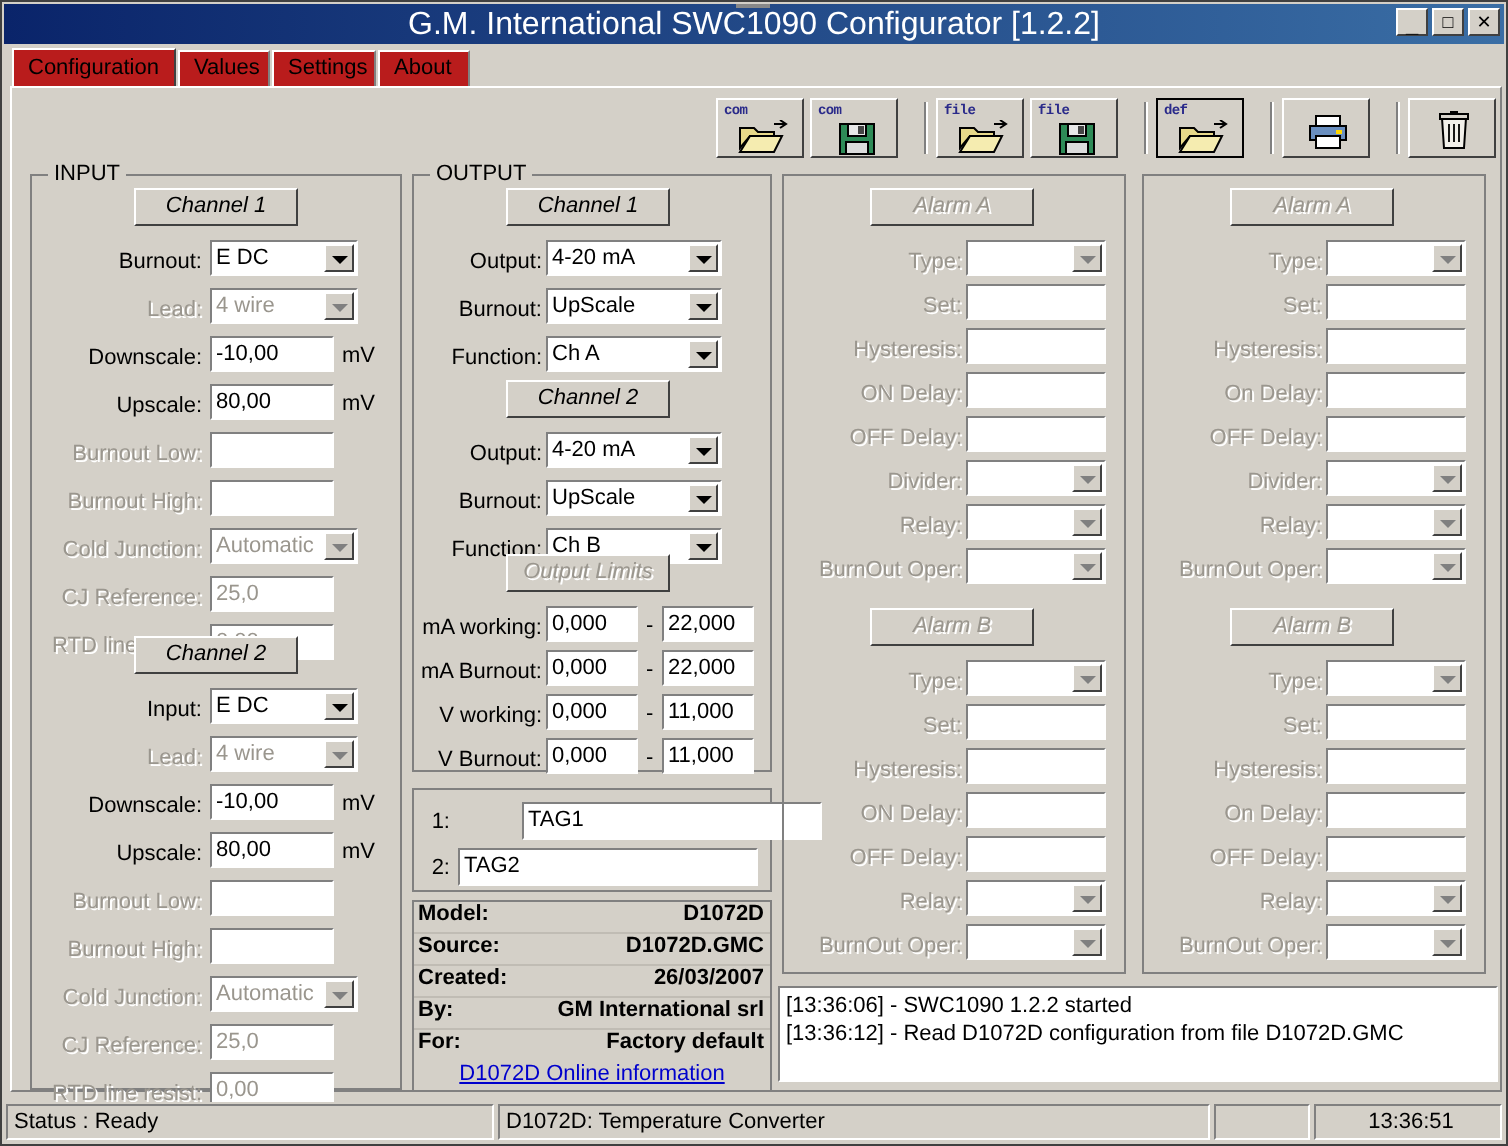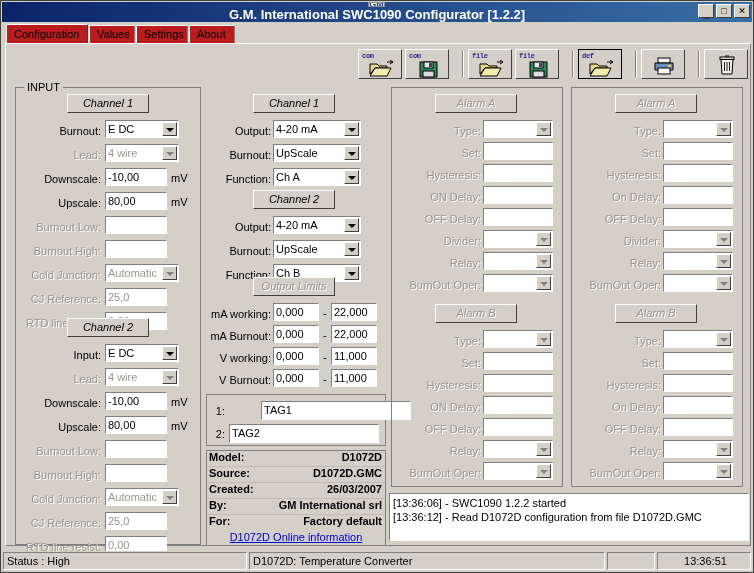--- a/index.html
+++ b/index.html
@@ -14,21 +14,21 @@
        border:1px solid #404040;box-sizing:border-box;}
 
   
   .titlebar{position:absolute;left:1px;top:1px;width:750px;height:20px;
     background:linear-gradient(to right,#0a246a,#3a6ea5);
     display:flex;align-items:center;flex-direction:column;}
   .tb-icon{width:15px;height:14px;margin-left:2px;margin-right:3px;
     background:#fff;border:1px solid #888;position:relative;overflow:hidden;
     display:flex;align-items:center;justify-content:center;}
   .tb-icon i{font-style:normal;font-size:9px;font-weight:bold;color:#1a3a8a;line-height:1;}
-  .tb-title{color:#fff;font-weight:bold;font-size:13px;letter-spacing:0px;
+  .tb-title{color:#fff;font-weight:normal;font-size:16px;letter-spacing:0px;
     white-space:nowrap;}
   .tb-btns{position:absolute;right:2px;top:2px;display:flex;gap:2px;}
   .tb-btn{width:16px;height:14px;background:#d4d0c8;
     border-top:1px solid #fff;border-left:1px solid #fff;
     border-right:1px solid #404040;border-bottom:1px solid #404040;
     position:relative;box-sizing:border-box;}
   .tb-btn span{position:absolute;left:0;right:0;text-align:center;
     font-size:9px;line-height:12px;color:#000;font-family:"Liberation Sans",sans-serif;}
   .tb-btn.min span{bottom:0px;font-size:11px;font-weight:bold;line-height:8px;}
 
@@ -289,20 +289,23 @@
 
   <div class="lbl dis" style="left:10px;top:492px;width:90px;">Cold Junction:</div>
   <div class="cb dis" style="left:104px;top:487px;width:74px;height:18px;"><span>Automatic</span><span class="arrow"></span></div>
 
   <div class="lbl dis" style="left:10px;top:516px;width:90px;">CJ Reference:</div>
   <div class="tf dis" style="left:104px;top:511px;width:62px;height:18px;">25,0</div>
 
   <div class="lbl dis" style="left:6px;top:540px;width:94px;">RTD line resist:</div>
   <div class="tf dis" style="left:104px;top:535px;width:62px;height:18px;">0,00</div>
 
+  <div class="gbox" style="left:205px;top:86px;width:180px;height:299px;">
+    <div class="gtitle">OUTPUT</div>
+  </div>
   <div class="btn" style="left:252px;top:93px;width:82px;height:19px;">Channel 1</div>
 
   <div class="lbl" style="left:212px;top:124px;width:58px;">Output:</div>
   <div class="cb" style="left:272px;top:119px;width:88px;height:18px;"><span>4-20 mA</span><span class="arrow"></span></div>
 
   <div class="lbl" style="left:212px;top:148px;width:58px;">Burnout:</div>
   <div class="cb" style="left:272px;top:143px;width:88px;height:18px;"><span>UpScale</span><span class="arrow"></span></div>
 
   <div class="lbl" style="left:212px;top:172px;width:58px;">Function:</div>
   <div class="cb" style="left:272px;top:167px;width:88px;height:18px;"><span>Ch A</span><span class="arrow"></span></div>
@@ -470,19 +473,19 @@
 
   <div class="lbl dis" style="left:570px;top:466px;width:90px;">BurnOut Oper:</div>
   <div class="cb dis" style="left:662px;top:461px;width:70px;height:18px;"><span></span><span class="arrow"></span></div>
 
   <div class="logbox" style="left:388px;top:492px;width:360px;height:48px;">
     <div class="logline">[13:36:06] - SWC1090 1.2.2 started</div>
     <div class="logline">[13:36:12] - Read D1072D configuration from file D1072D.GMC</div>
   </div>
 
   <div class="statusbar">
-    <div class="scell" style="width:244px;margin-left:1px;">Status : High</div>
+    <div class="scell" style="width:244px;margin-left:1px;">Status : Ready</div>
     <div class="scell" style="width:356px;margin-left:2px;">D1072D: Temperature Converter</div>
     <div class="scell" style="width:48px;margin-left:2px;"></div>
     <div class="scell right" style="width:94px;margin-left:2px;">13:36:51</div>
   </div>
 
 </div>
 
 </body></html>

